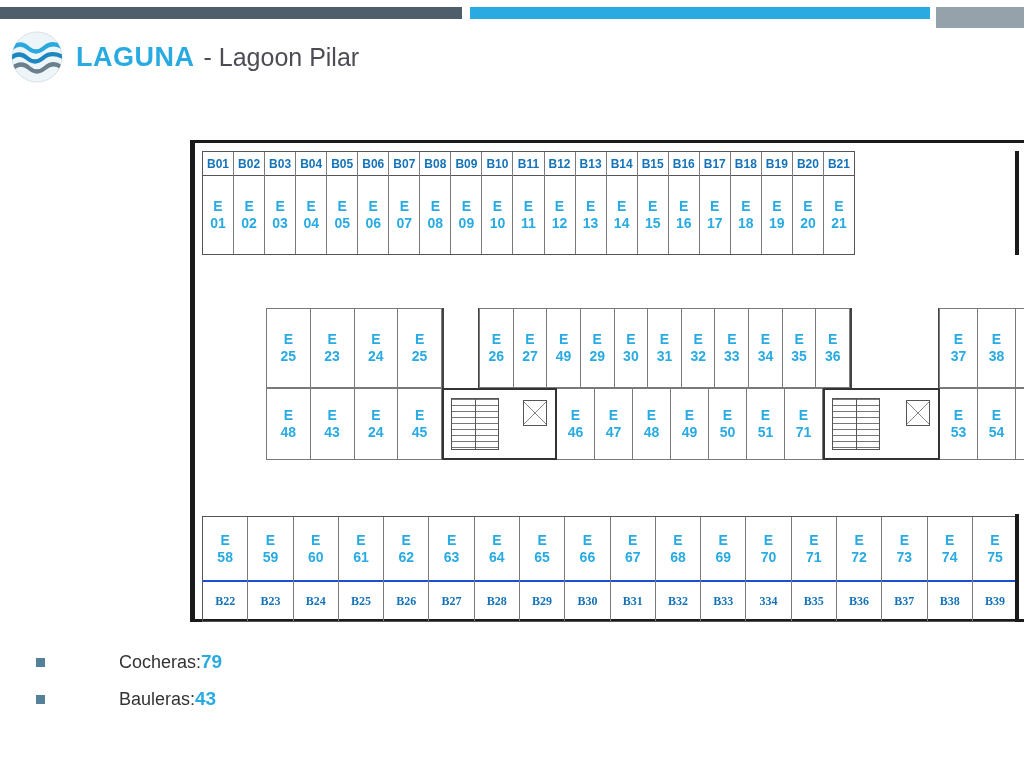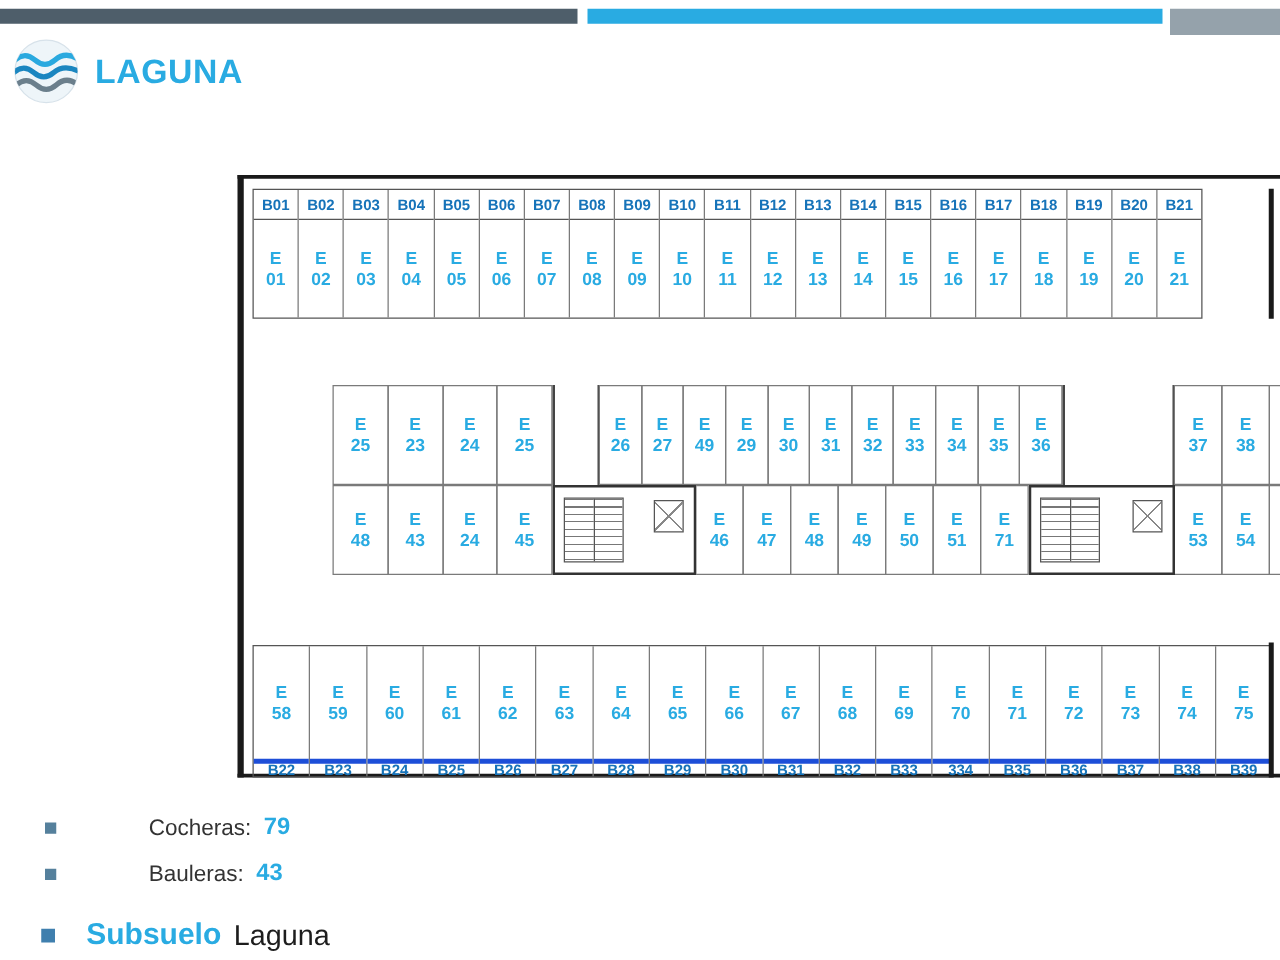--- a/index.html
+++ b/index.html
@@ -22,21 +22,21 @@
   .title{display:flex; align-items:baseline; font-weight:normal;}
   .brand{color:var(--accent); font-weight:bold; font-size:27px; letter-spacing:.5px;}
   .subtitle{color:var(--subtitle); font-size:25px; margin-left:9px;}
   
   .plan{position:absolute; left:190px; top:140px; width:854px; height:482px; background:#fff;
         border:3px solid var(--wall); border-left-width:5px; border-right:none;}
   .wall-jog{position:absolute; width:4px; background:var(--wall);}
   .jog-top{left:820px; top:8px; height:104px;}
   .jog-bottom{left:820px; top:371px; height:108px;}
   
-  .top-band{position:absolute; left:7px; top:8px; width:760px; height:104px; display:flex;
+  .top-band{position:absolute; left:7px; top:8px; width:653px; height:104px; display:flex;
             border:1px solid #555;}
   .tcol{flex:1; display:flex; flex-direction:column; border-right:1px solid var(--line);}
   .tcol:last-child{border-right:none;justify-content:flex-end;}
   .bcell{height:24px; display:flex; align-items:center; justify-content:center;
          font-weight:bold; font-size:12px; color:var(--b-label); border-bottom:1px solid #555;
          white-space:nowrap; overflow:hidden;}
   .stall{flex:1; display:flex; flex-direction:column; align-items:center; justify-content:center;
          color:var(--accent); font-weight:bold; font-size:14px; line-height:1.18; min-height:0;}
   
   .mid-band{position:absolute; left:72px; top:165px; width:787px; height:152px;}
@@ -58,27 +58,27 @@
   .flight+.flight{border-left:1px solid #555;}
   .elevator{position:absolute; right:8px; top:10px; width:24px; height:26px; border:1px solid #555;
     background:
       linear-gradient(45deg, transparent calc(50% - .7px), #888 calc(50% - .7px), #888 calc(50% + .7px), transparent calc(50% + .7px)),
       linear-gradient(-45deg, transparent calc(50% - .7px), #888 calc(50% - .7px), #888 calc(50% + .7px), transparent calc(50% + .7px));}
   
   .bottom-band{position:absolute; left:7px; top:373px; width:816px; height:106px; display:flex;
                border:1px solid #555;}
   .bcol{flex:1; display:flex; flex-direction:column; border-right:1px solid var(--line);}
   .bcol:last-child{border-right:none;}
-  .bcol .bcell{border-bottom:none; border-top:4px solid #1d4ed8; height:14px;}
+  .bcol .bcell{border-bottom:none; border-top:2px solid #1d4ed8; height:41px;font-family:Liberation Serif, serif;}
   
   .stats{position:absolute; left:36px; top:650px;}
   .stat-row{display:flex; align-items:center; height:24px; margin-bottom:13px;}
   .bullet{width:9px; height:9px; background:var(--bullet); margin-right:27px; flex:none;}
   .stat-label{font-size:18px; color:var(--text-dark);margin-left:47px;}
-  .stat-value{font-size:19px; font-weight:bold; color:var(--accent); margin-left:10px;}
+  .stat-value{font-size:19px; font-weight:bold; color:var(--accent); margin-left:0;}
   
   .footer{position:absolute; left:33px; top:734px; display:flex; align-items:center;}
   .bullet-big{width:11px; height:11px; background:var(--footer-bullet); margin-right:25px; flex:none;}
   .level{font-size:24px; font-weight:bold; color:var(--accent); margin-right:10px;}
   .bname{font-size:23px; color:#1d1d1d;}
 </style>
 </head>
 <body>
 
 <div class="slide">
@@ -98,20 +98,21 @@
         <circle cx="27" cy="27" r="25" fill="#eef5f9" stroke="#d7e2ea" stroke-width="1"></circle>
         <g clip-path="url(#lc)" fill="none" stroke-linecap="round">
           <path d="M2 18 Q 10 11 18 18 T 34 18 T 52 17" stroke="#2aa9df" stroke-width="4.2"></path>
           <path d="M1 28 Q 9 21 17 28 T 33 28 T 53 27" stroke="#1b86c0" stroke-width="4.2"></path>
           <path d="M3 38 Q 11 31 19 38 T 35 38 T 51 37" stroke="#6b7f8c" stroke-width="4.2"></path>
         </g>
       </svg>
     </span>
     <h1 class="title">
       <span class="brand">LAGUNA</span>
+      <span class="subtitle">- Lagoon Pilar</span>
     </h1>
   </header>
 
   <div class="plan">
     <div class="top-band" id="top-band">
         <div class="tcol">
           <div class="bcell">B01</div>
           <div class="stall">
             <span class="sp">E</span>
             <span class="sn">01</span>
@@ -555,19 +556,14 @@
       <span class="stat-label">Cocheras:</span>
       <span class="stat-value">79</span>
     </div>
     <div class="stat-row">
       <span class="bullet"></span>
       <span class="stat-label">Bauleras:</span>
       <span class="stat-value">43</span>
     </div>
   </div>
 
-  <div class="footer">
-    <span class="bullet-big"></span>
-    <span class="level">Subsuelo</span>
-    <span class="bname">Laguna</span>
-  </div>
 
 </div>
 
 </body></html>

